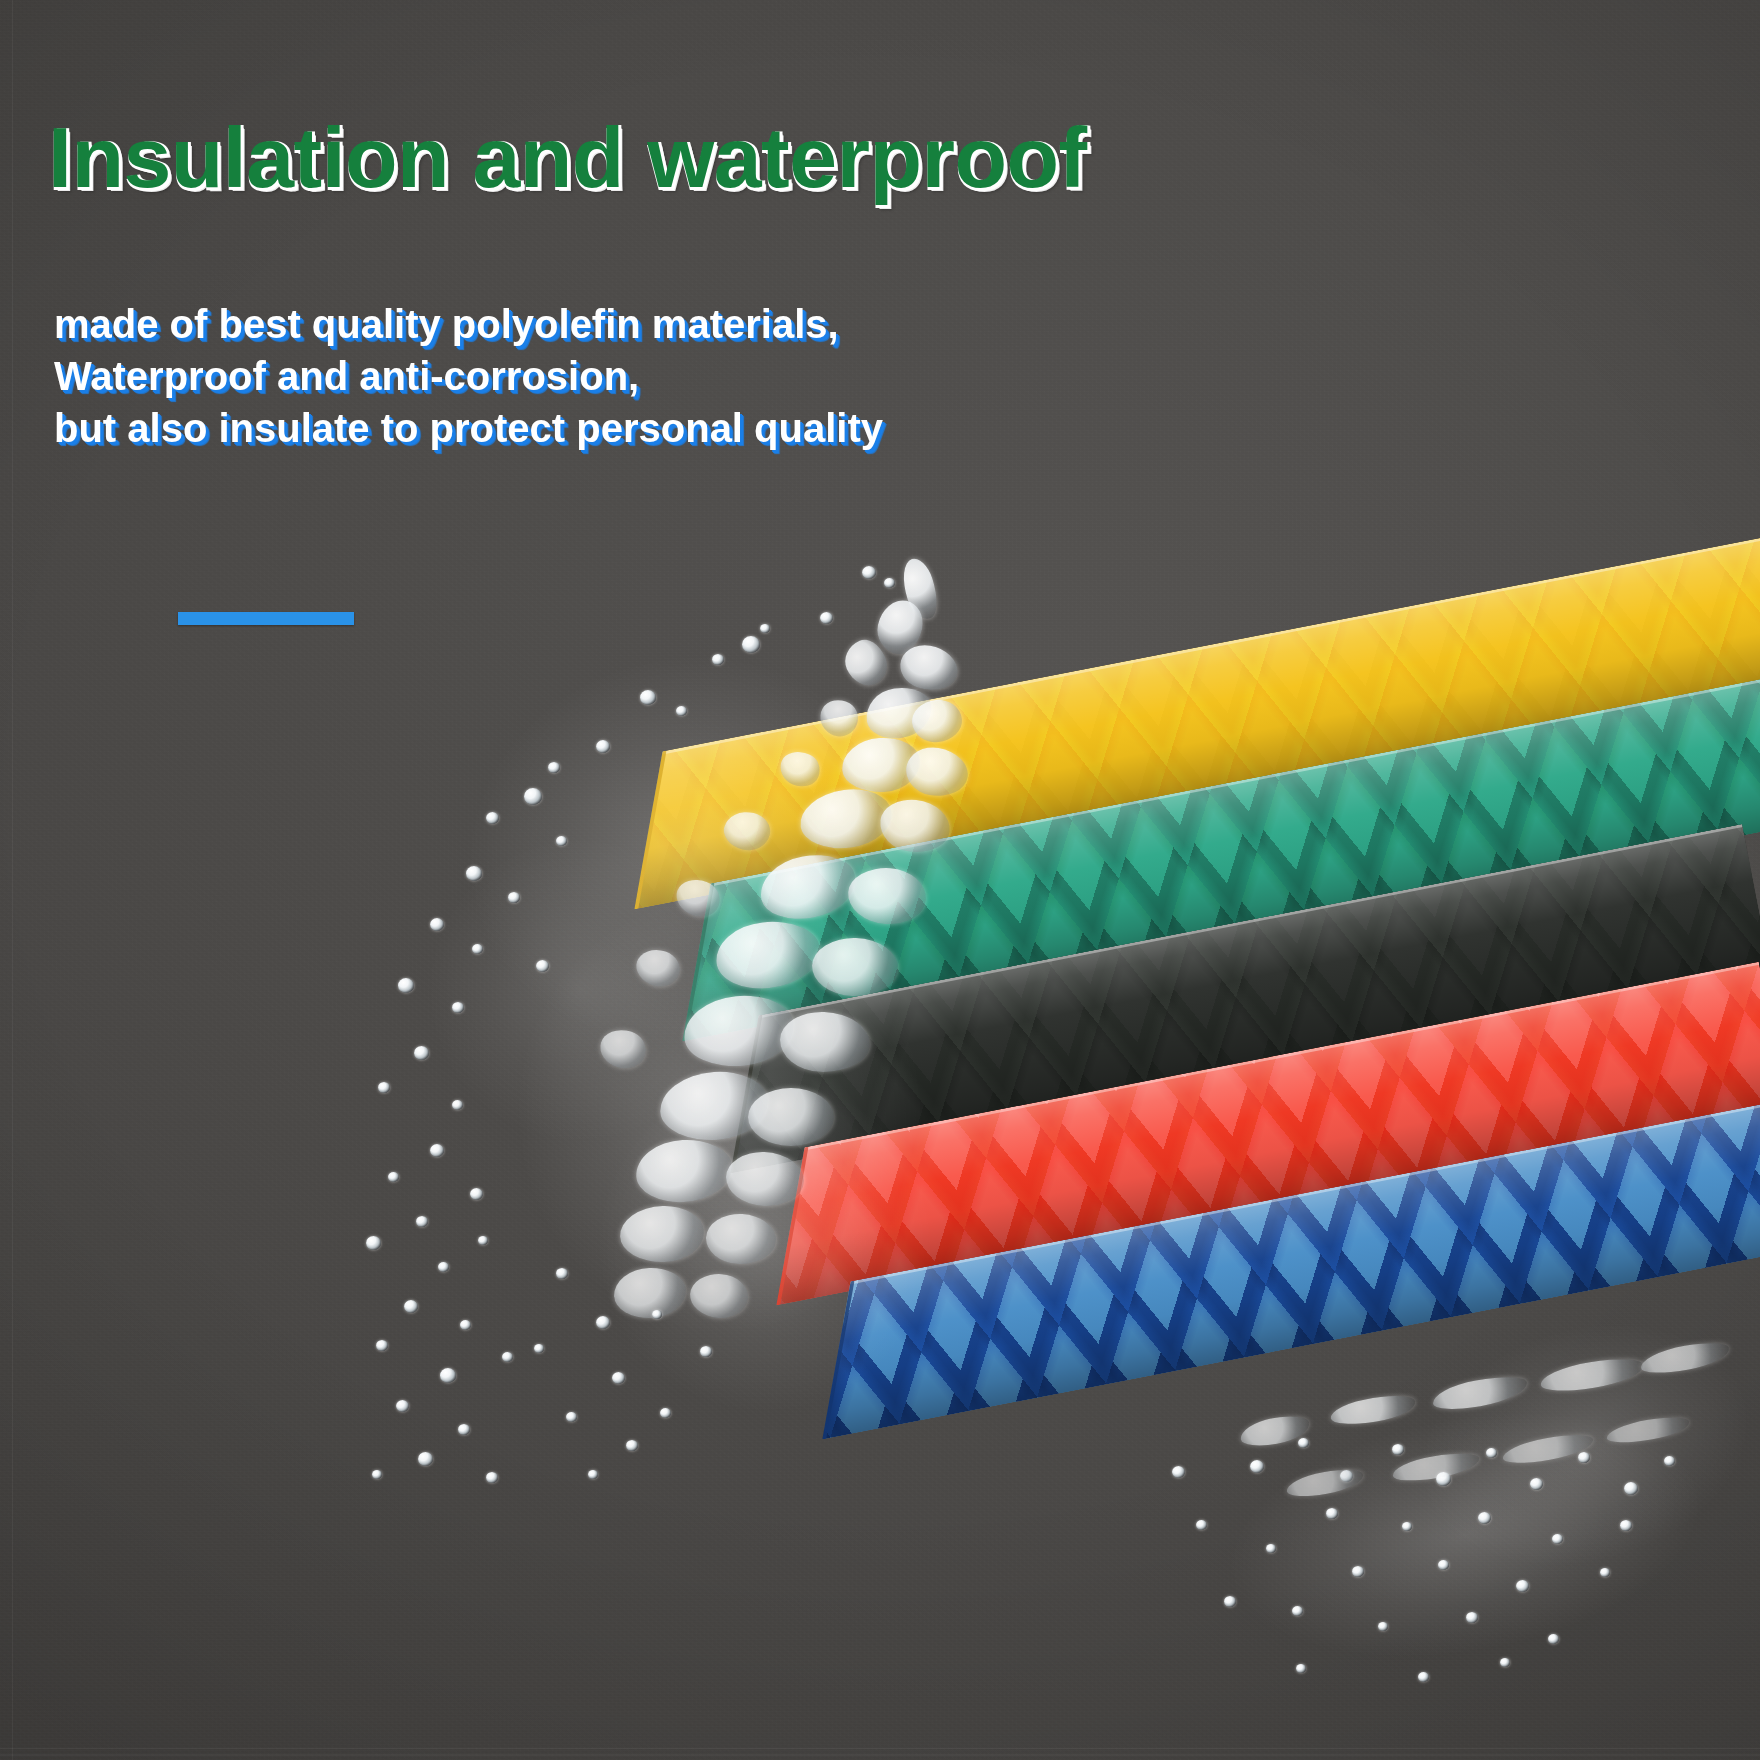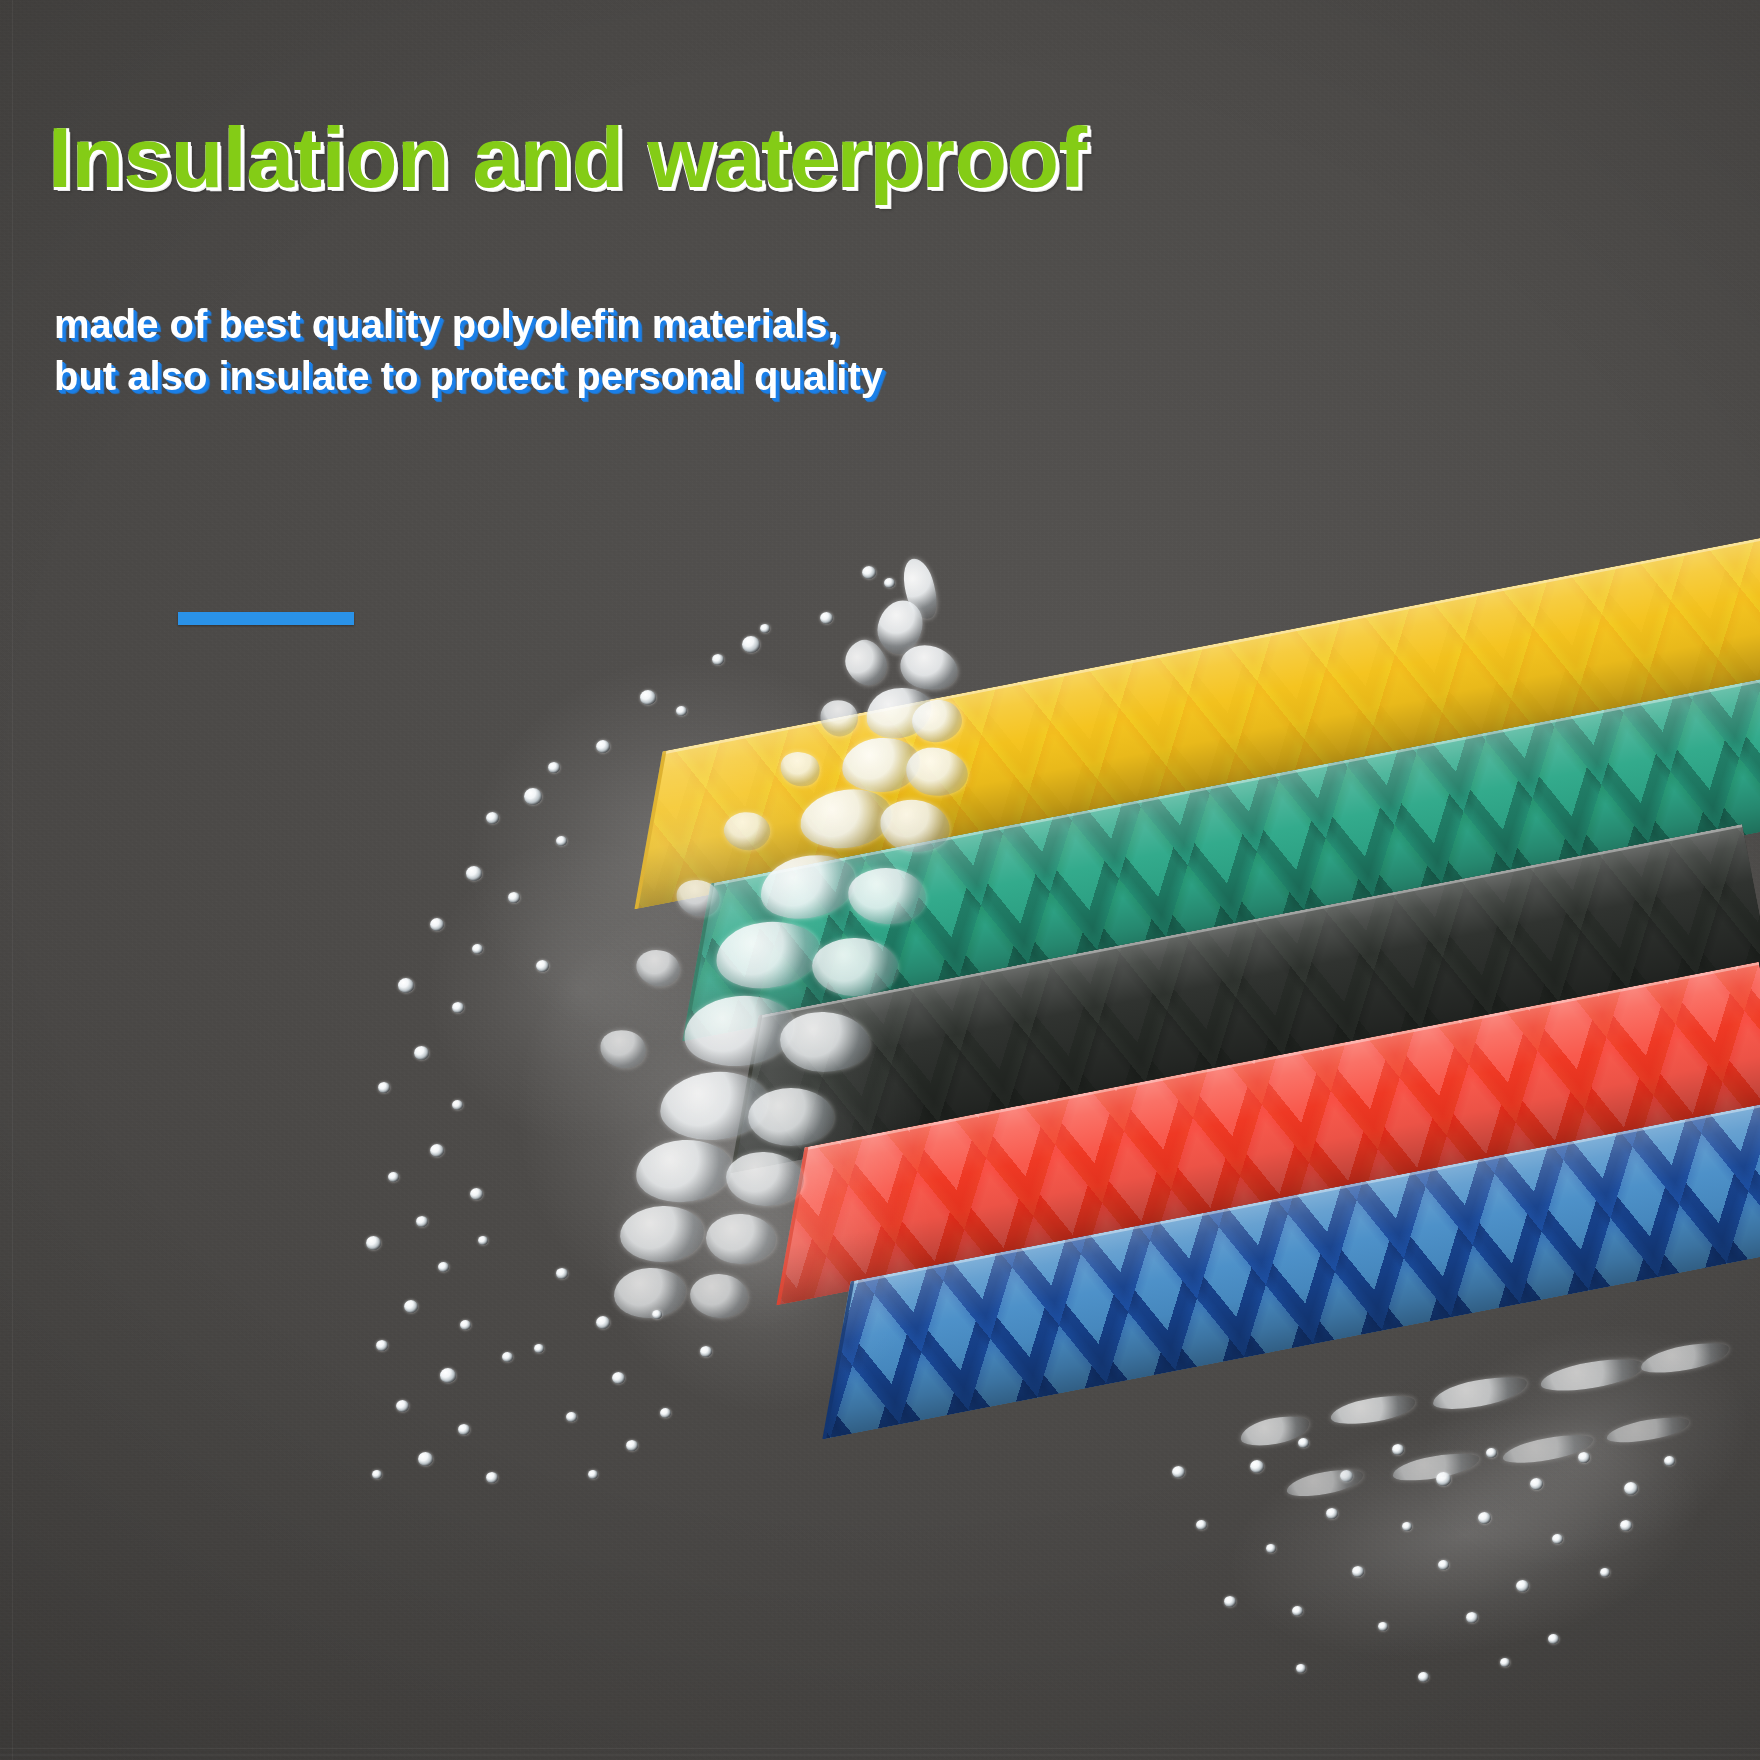--- a/index.html
+++ b/index.html
@@ -40,21 +40,21 @@
   }
   .edge-line-bottom2{
     position:absolute; left:0; bottom:4px; width:1760px; height:2px;
     background:rgba(255,255,255,.035);
   }
 
   
   .headline{
     position:absolute; left:48px; top:108px;
     font-size:86px; font-weight:700; letter-spacing:-0.5px;
-    color:#84cc16;
+    color:#15803d;
     text-shadow:
        3px 3px 0 #ffffff,
        3px 0   0 #ffffff,
        0   3px 0 #ffffff,
        4px 4px 0 rgba(255,255,255,.9),
        5px 5px 3px rgba(0,0,0,.25);
     white-space:nowrap;
   }
   .subcopy{
     position:absolute; left:54px; top:298px;
@@ -295,18 +295,19 @@
       <div class="blob" style="left: 1286px; top: 1472px; width: 78px; height: 22px; transform: rotate(-10deg); border-radius: 50% / 58% 42%; opacity: 0.6;"></div>
       <div class="blob" style="left: 1392px; top: 1456px; width: 88px; height: 22px; transform: rotate(-9deg); border-radius: 48% 52% 52% 48% / 60% 40%; opacity: 0.62;"></div>
       <div class="blob" style="left: 1502px; top: 1438px; width: 92px; height: 22px; transform: rotate(-10deg); border-radius: 50% / 58% 42%; opacity: 0.58;"></div>
       <div class="blob" style="left: 1606px; top: 1420px; width: 84px; height: 20px; transform: rotate(-9deg); border-radius: 52% 48% 48% 52% / 60% 40%; opacity: 0.54;"></div>
     </div>
 
   <h1 class="headline">Insulation and waterproof</h1>
 
   <div class="subcopy">
     <span class="ln">made of best quality polyolefin materials,</span>
+    <span class="ln">Waterproof and anti-corrosion,</span>
     <span class="ln">but also insulate to protect personal quality</span>
   </div>
 
   <div class="divider"></div>
 
 </div>
 
 </body></html>

